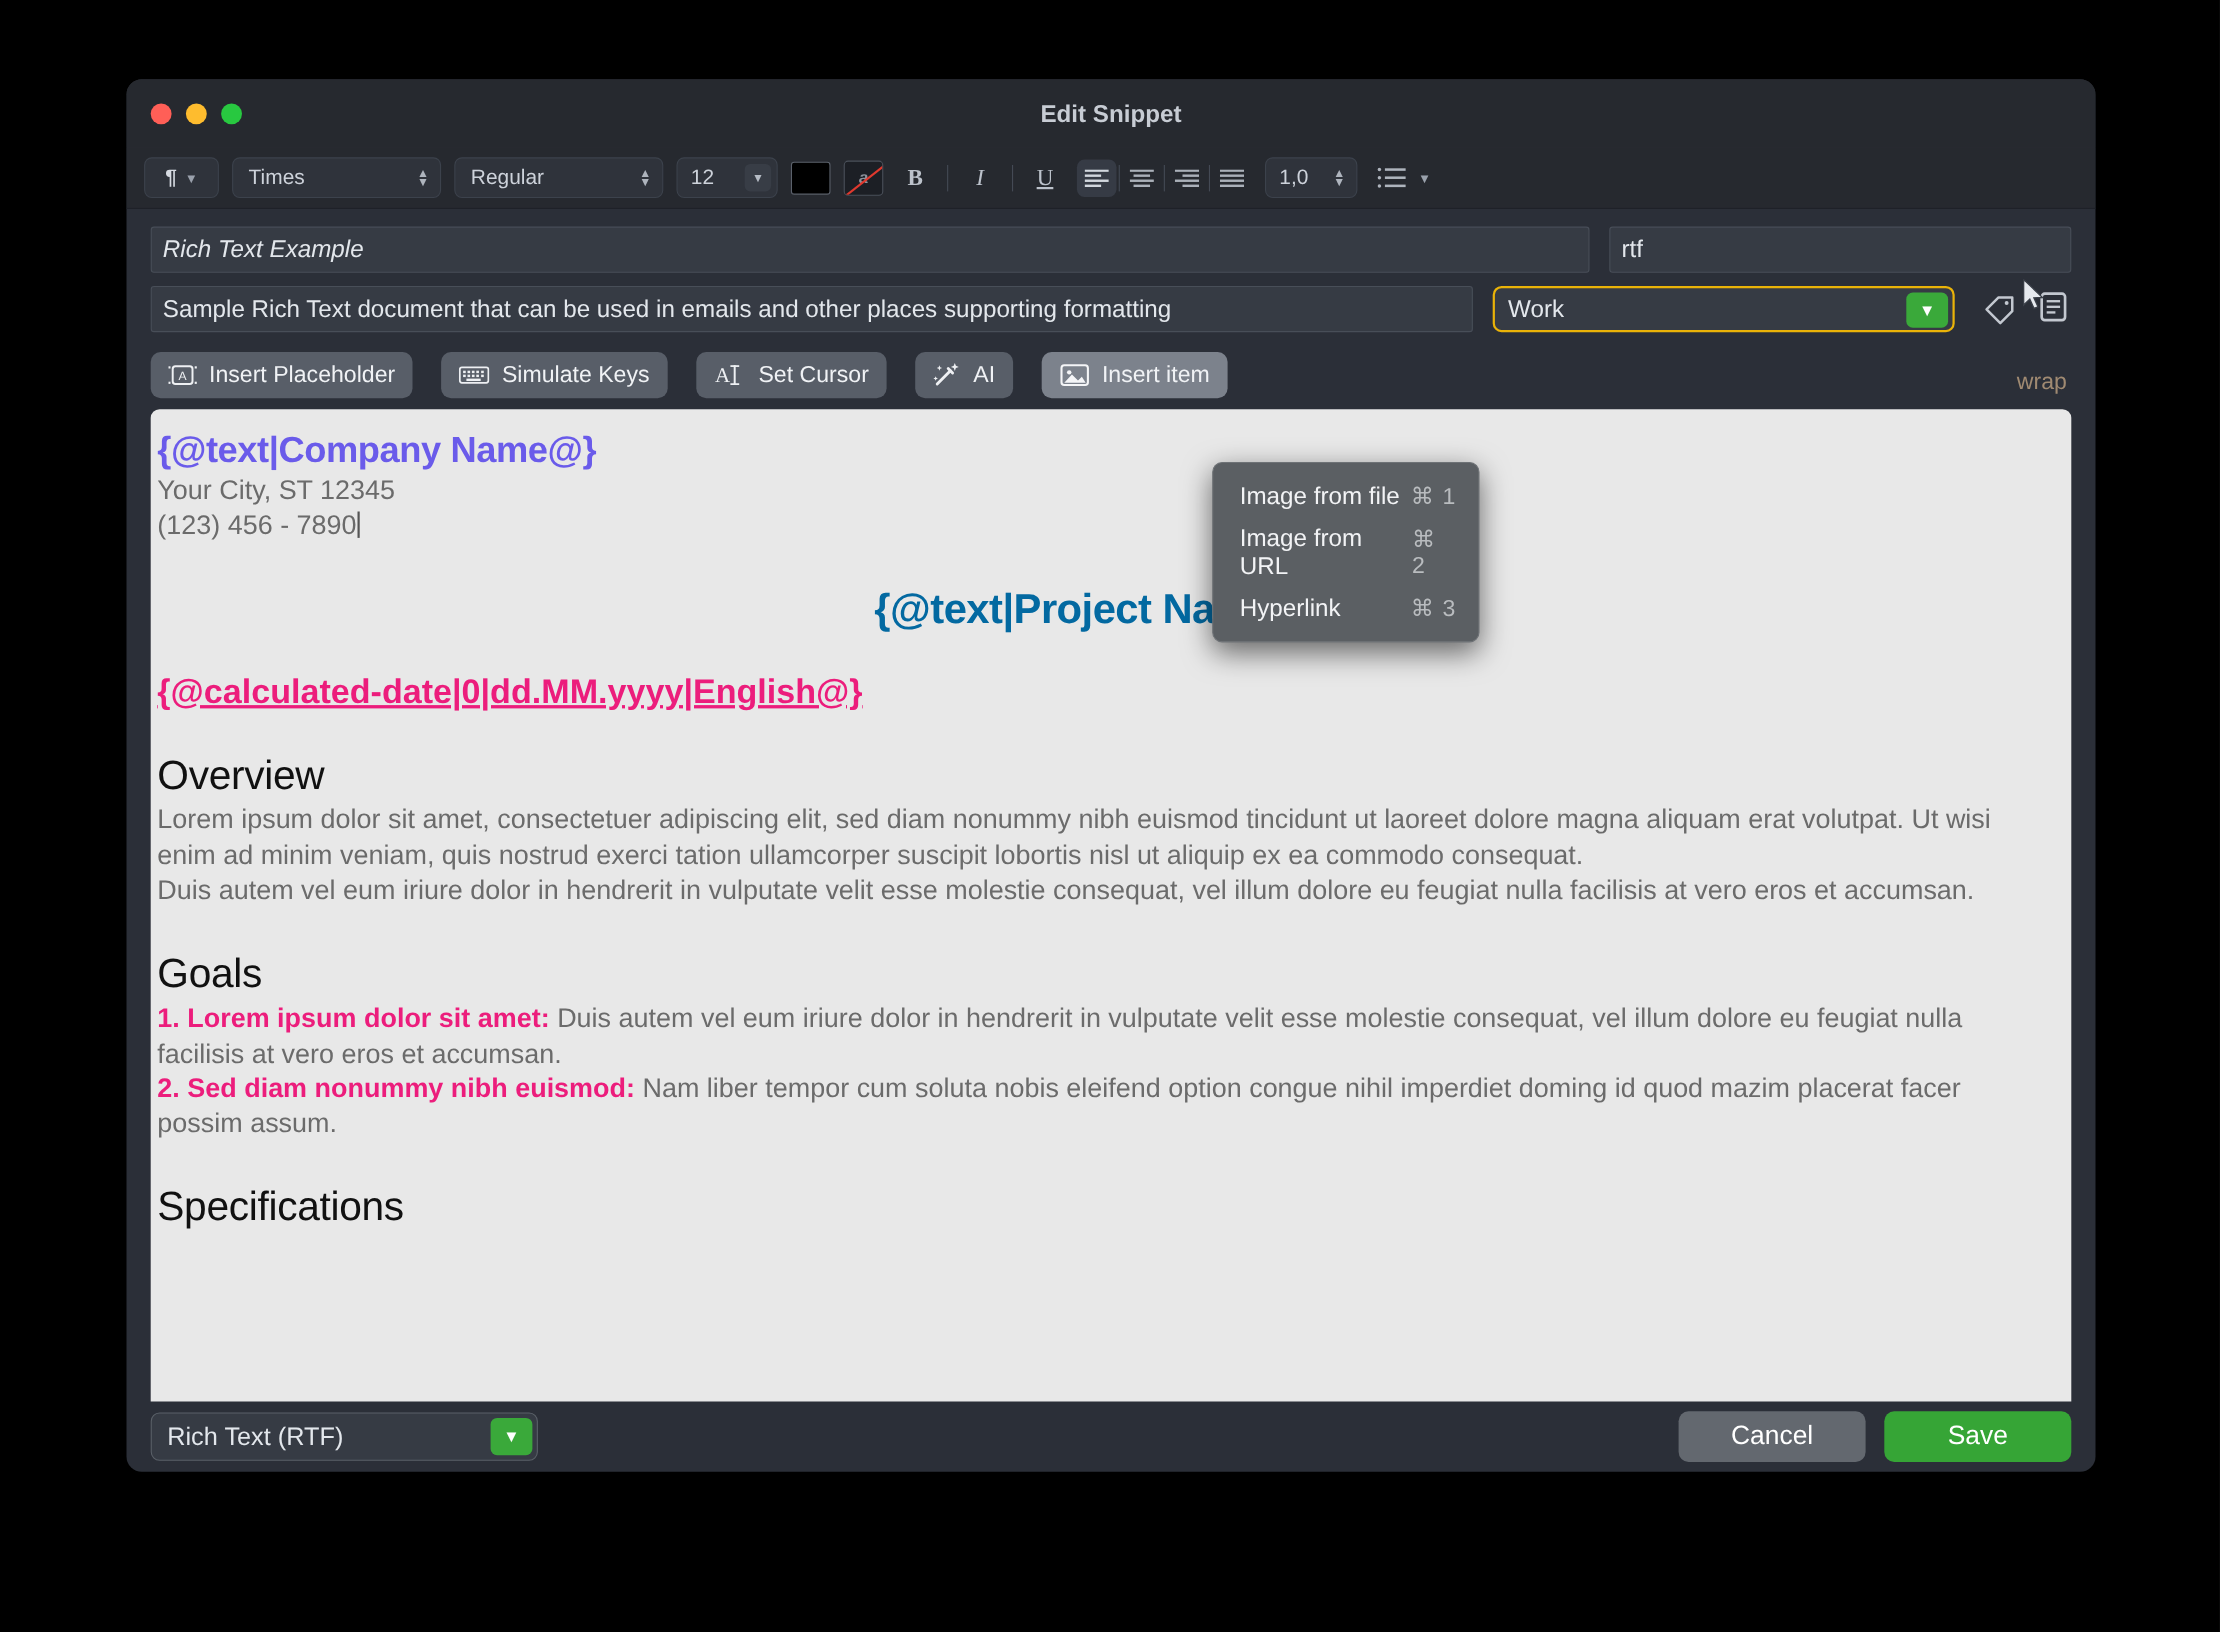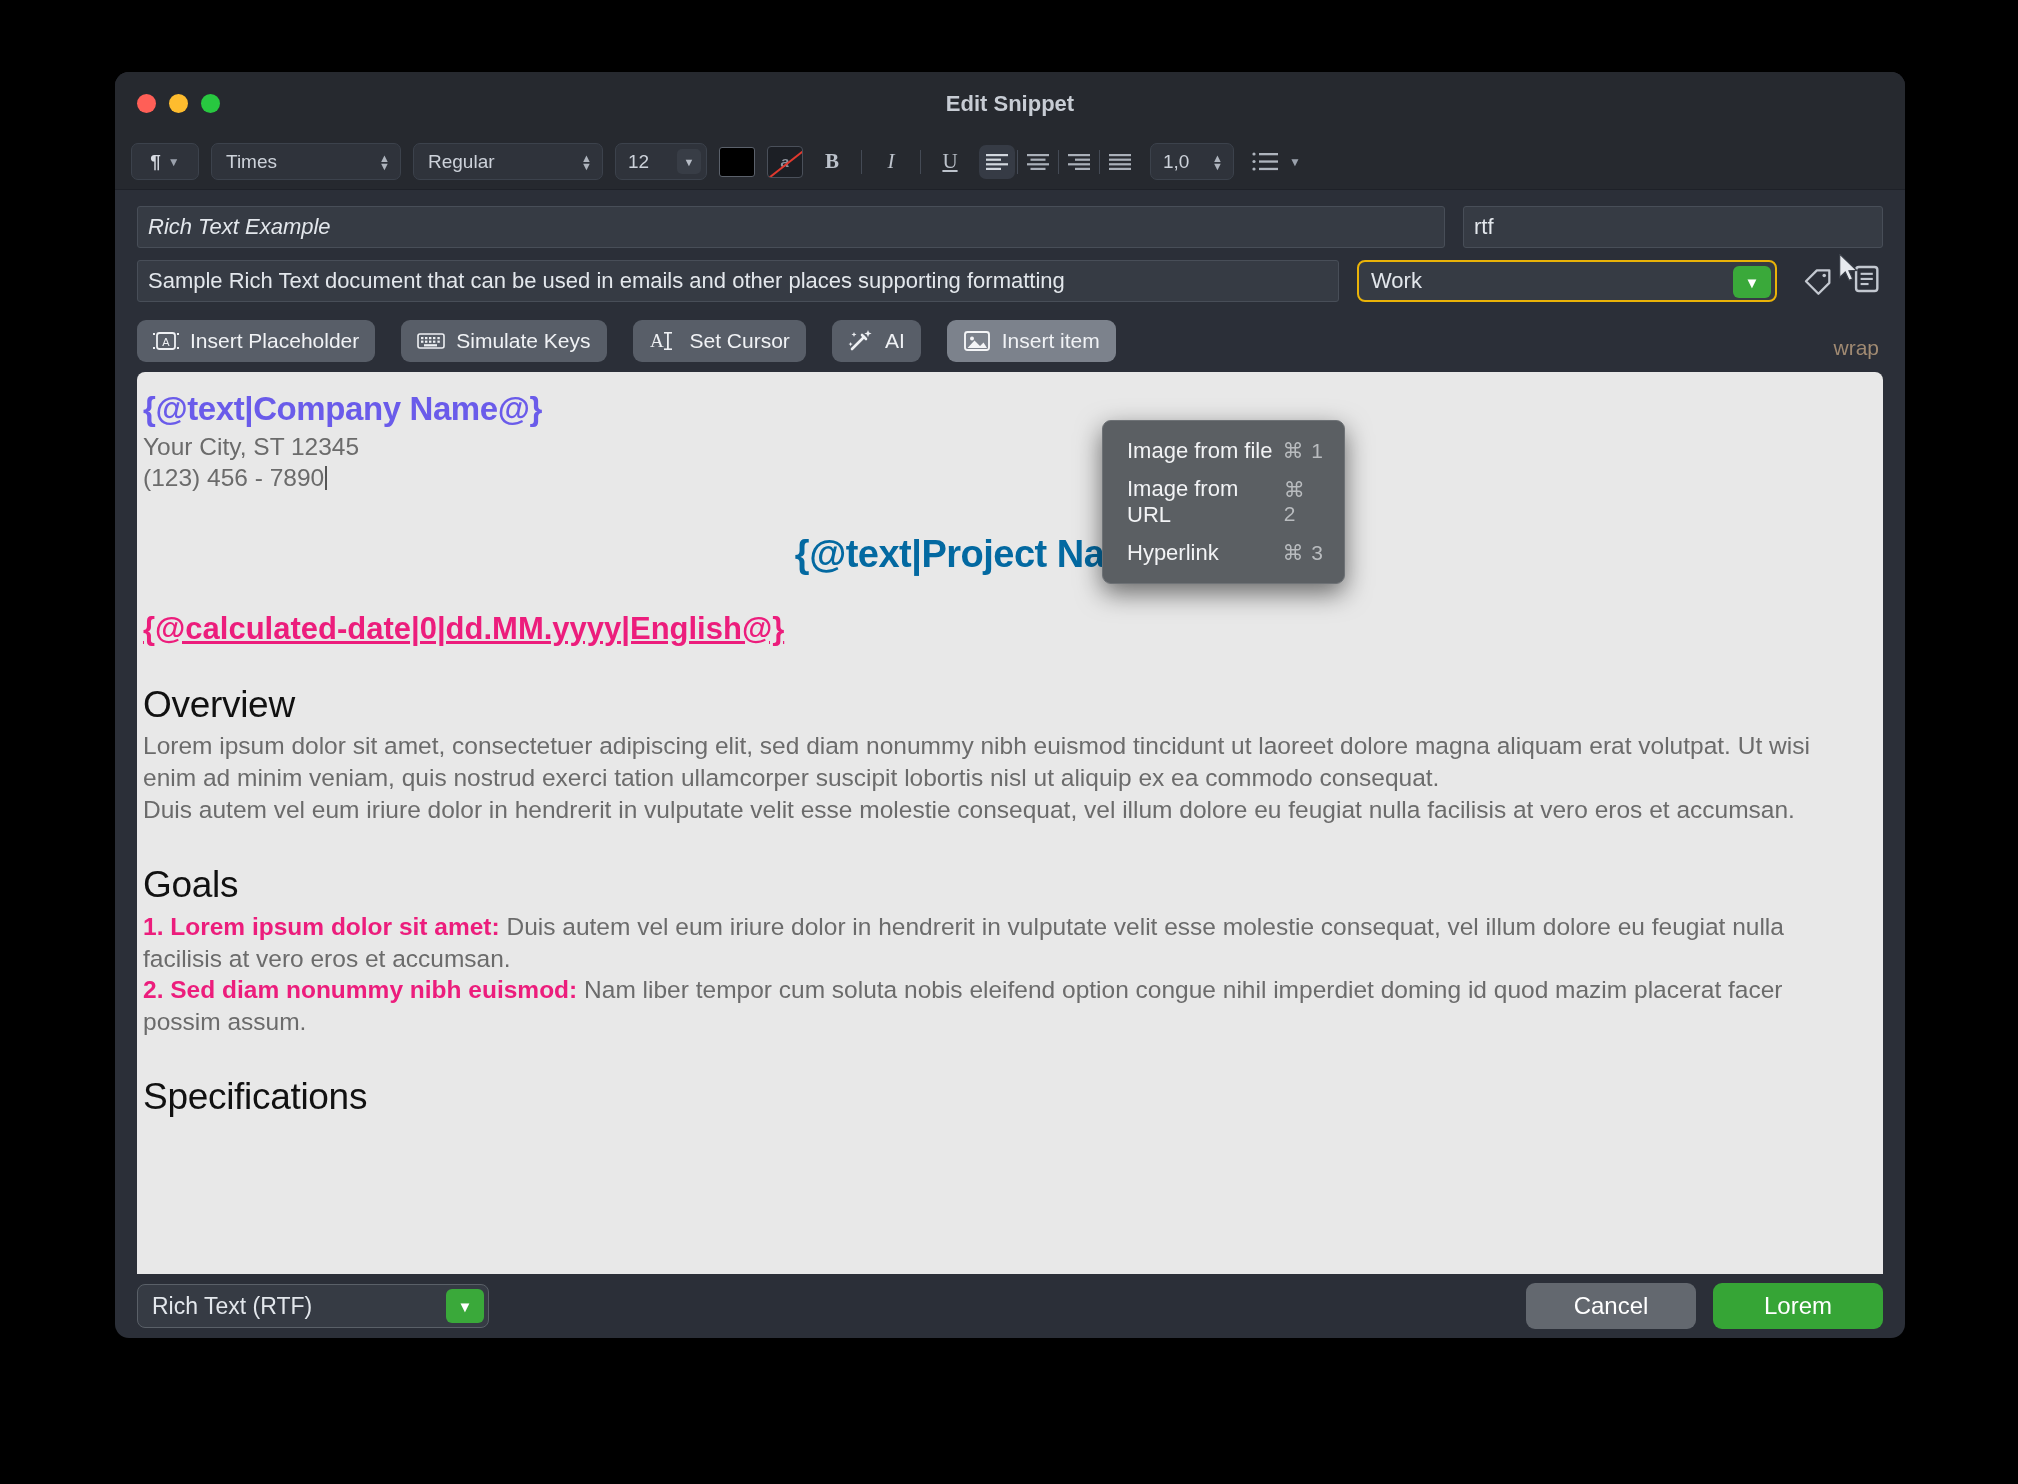--- a/index.html
+++ b/index.html
@@ -566,16 +566,16 @@
     </div>
   </div>
 
   <div class="footer">
     <div class="fmtcombo">
       <span>Rich Text (RTF)</span>
       <span class="greenbtn">▼</span>
     </div>
     <div class="spacer"></div>
     <div class="fbtn cancel">Cancel</div>
-    <div class="fbtn save">Lorem</div>
+    <div class="fbtn save">Save</div>
   </div>
 
 </div>
 
 </body></html>

